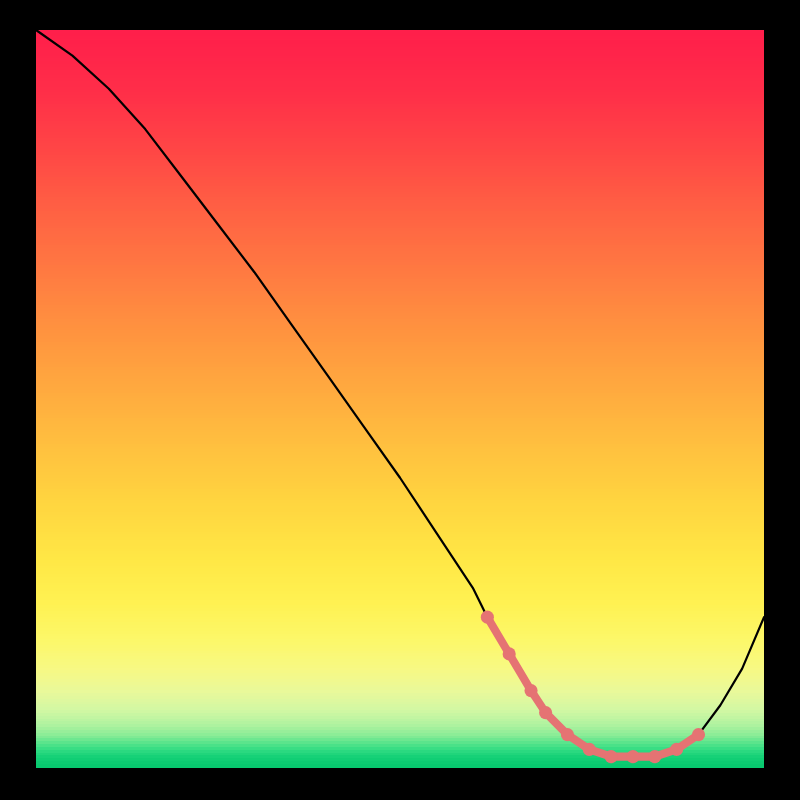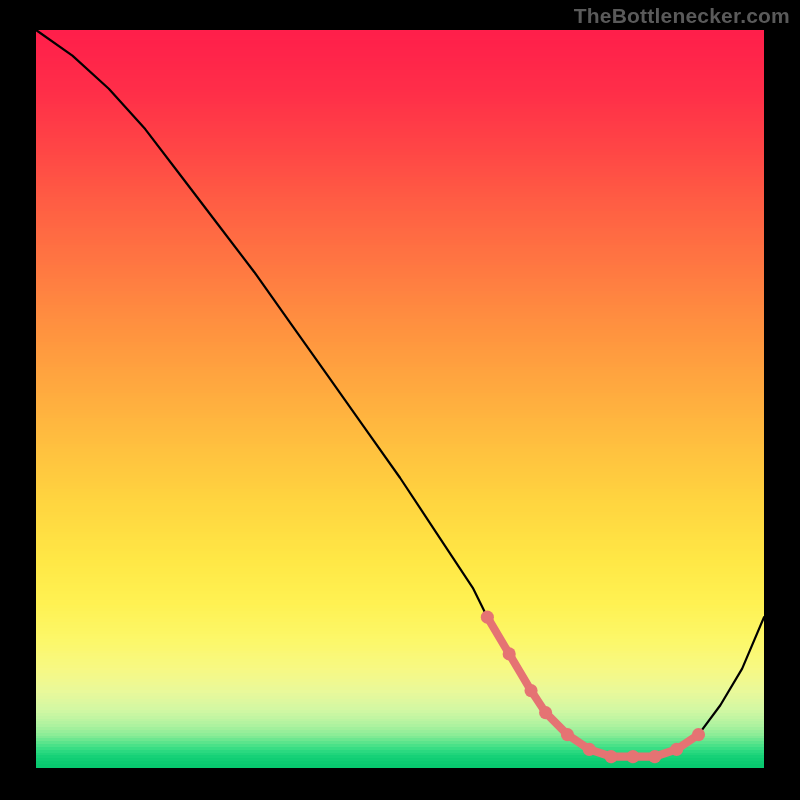--- a/index.html
+++ b/index.html
@@ -62,21 +62,20 @@
     fill: none;
     stroke-linecap: round;
     stroke-linejoin: round;
   }
 </style>
 </head>
 <body>
 
 <div class="stage">
 
-  <div class="watermark">TheBottlenecker.com</div>
 
   <div class="plot">
     <div class="grad">
         <div class="grad-row" style="top: 0%; height: 0.504615%; background: rgb(255, 31, 75);"></div>
         <div class="grad-row" style="top: 0.3861%; height: 0.504615%; background: rgb(255, 31, 74);"></div>
         <div class="grad-row" style="top: 0.772201%; height: 0.504615%; background: rgb(255, 32, 74);"></div>
         <div class="grad-row" style="top: 1.1583%; height: 0.504615%; background: rgb(255, 33, 74);"></div>
         <div class="grad-row" style="top: 1.5444%; height: 0.504615%; background: rgb(255, 33, 74);"></div>
         <div class="grad-row" style="top: 1.9305%; height: 0.504615%; background: rgb(255, 34, 74);"></div>
         <div class="grad-row" style="top: 2.3166%; height: 0.504615%; background: rgb(255, 35, 74);"></div>

